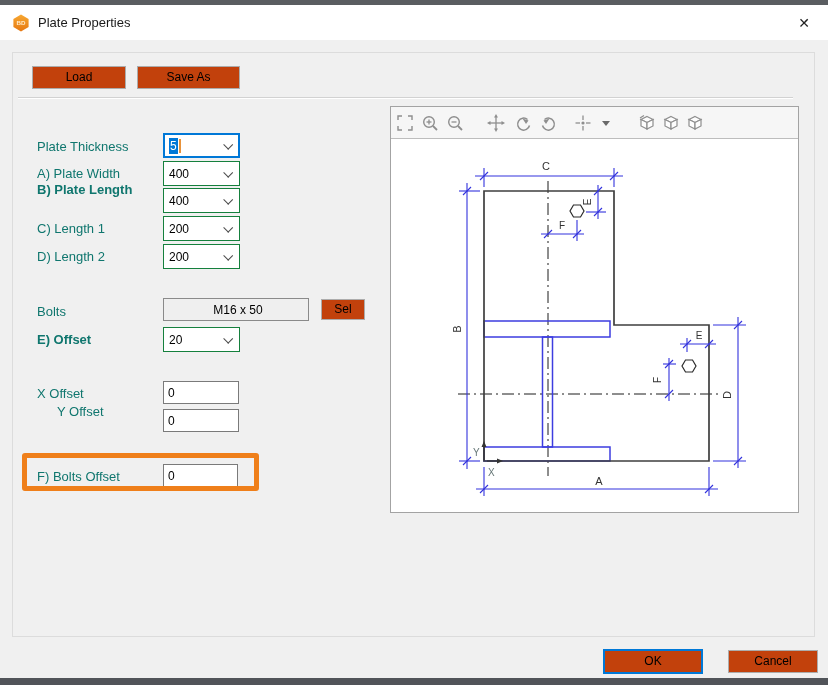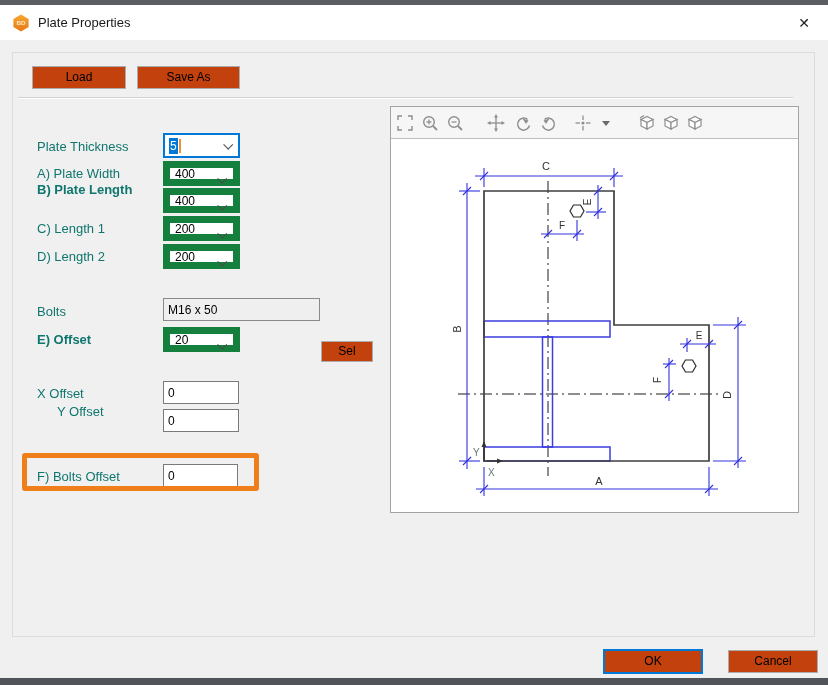--- a/index.html
+++ b/index.html
@@ -19,32 +19,32 @@
   .close-btn { position:absolute; right:14px; top:8px; width:20px; height:20px; line-height:20px; text-align:center; font-size:14px; color:#222; cursor:default; }
 
   .groupbox { position:absolute; left:12px; top:52px; width:803px; height:585px; border:1px solid #dcdcdc; }
 
   .btn {
     position:absolute; background:#c2410c; border:1px solid #acacac;
     font-size:12px; color:#000; text-align:center; font-family:"Liberation Sans", sans-serif;
   }
   .btn-load   { left:32px;  top:66px; width:94px; height:23px; line-height:21px; }
   .btn-saveas { left:137px; top:66px; width:103px; height:23px; line-height:21px; }
-  .btn-sel    { left:321px; top:299px; width:52px; height:21px; line-height:19px;margin-top:42px; }
+  .btn-sel    { left:321px; top:299px; width:44px; height:21px; line-height:19px; }
   .btn-ok     { left:603px; top:649px; width:100px; height:25px; line-height:21px; border:2px solid #0078d7; }
   .btn-cancel { left:728px; top:650px; width:90px; height:23px; line-height:21px; }
 
   .separator { position:absolute; left:18px; top:97px; width:775px; height:2px;
                border-top:1px solid #d2d2d2; border-bottom:1px solid #ffffff; }
 
   .lbl { position:absolute; left:37px; font-size:13px; color:#0f766e; white-space:nowrap; }
 
   .combo {
     position:absolute; left:163px; width:77px; height:25px; background:#fff;
-    border:7px solid #15803d; display:flex; align-items:center; padding-left:5px;
+    border:1px solid #15803d; display:flex; align-items:center; padding-left:5px;
     font-size:12px; color:#000;
   }
   .combo .chev {
     position:absolute; right:8px; top:8px; width:7px; height:7px;
     border-right:1.4px solid #4a4a4a; border-bottom:1.4px solid #4a4a4a;
     transform:rotate(45deg) translateY(-1px);
   }
   .combo.focused { border:1px solid #0078d7; outline:1px solid #0078d7; outline-offset:-2px; }
   .combo.focused .val { background:#0078d7; color:#fff; padding:1px 1px; }
   .caret-mark { display:inline-block; width:2px; height:14px; background:#e8923a; margin-left:1px; }
@@ -120,21 +120,21 @@
 <div class="combo" style="top:216px;">
   <span class="val">200</span>
     <span class="chev"></span>
 </div>
 <div class="combo" style="top:244px;">
   <span class="val">200</span>
     <span class="chev"></span>
 </div>
 
 <div class="lbl" style="top:304px;">Bolts</div>
-<input class="inputbox readonly" style="top: 298px; width: 157px; height: 23px;" readonly="" value="M16 x 50">
+<input class="inputbox readonly" style="top: 298px; width: 146px; height: 23px; text-align: center;" readonly="" value="M16 x 50">
 <button class="btn btn-sel">Sel</button>
 
 <div class="lbl" style="top:332px;font-weight:bold;">E) Offset</div>
 <div class="combo" style="top:327px;">
   <span class="val">20</span>
     <span class="chev"></span>
 </div>
 
 <div class="lbl" style="top:386px;">X Offset</div>
 <input class="inputbox" style="top: 381px; width: 76px; height: 23px;" value="0">

